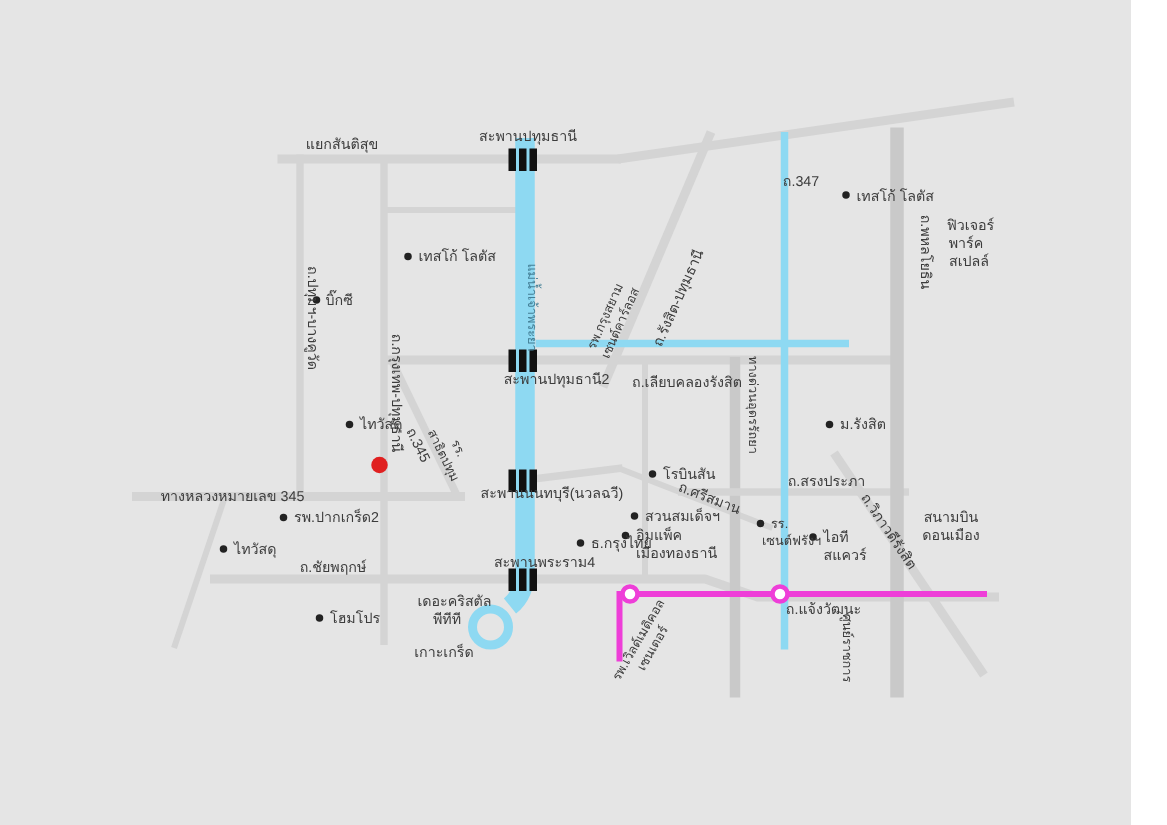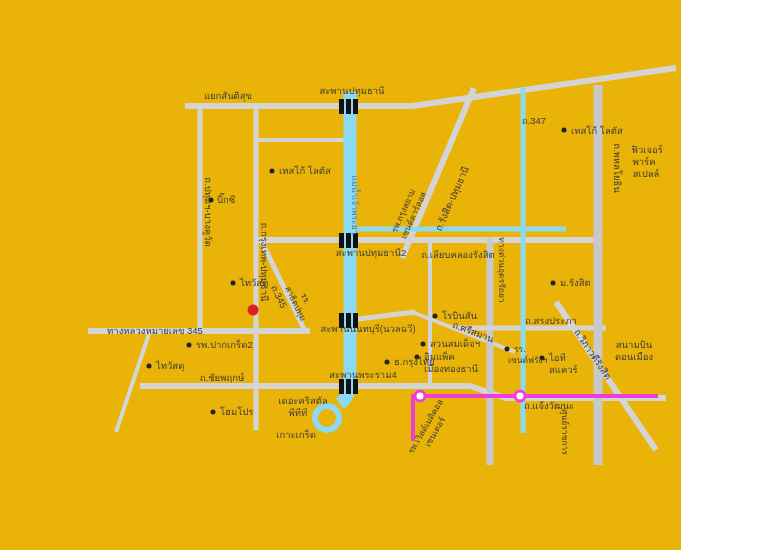--- a/index.html
+++ b/index.html
@@ -1,16 +1,16 @@
 <!DOCTYPE html>
 <html><head>
 <meta charset="utf-8">
 <style>
   html,body{margin:0;padding:0;background:#ffffff;}
-  .stage{position:relative;width:681px;height:550px;background:#eab308;overflow:hidden;}
+  .stage{position:relative;width:754px;height:550px;background:#e5e5e5;overflow:hidden;}
   svg{display:block;}
   text{font-family:"Liberation Sans",sans-serif;fill:#3c3c3c;}
   .lbl{font-size:9.5px;}
   .lbl-sm{font-size:8.5px;}
   .lbl-water{font-size:8.5px;fill:#447f96;}
 </style>
 </head>
 <body>
 
 <div class="stage">

